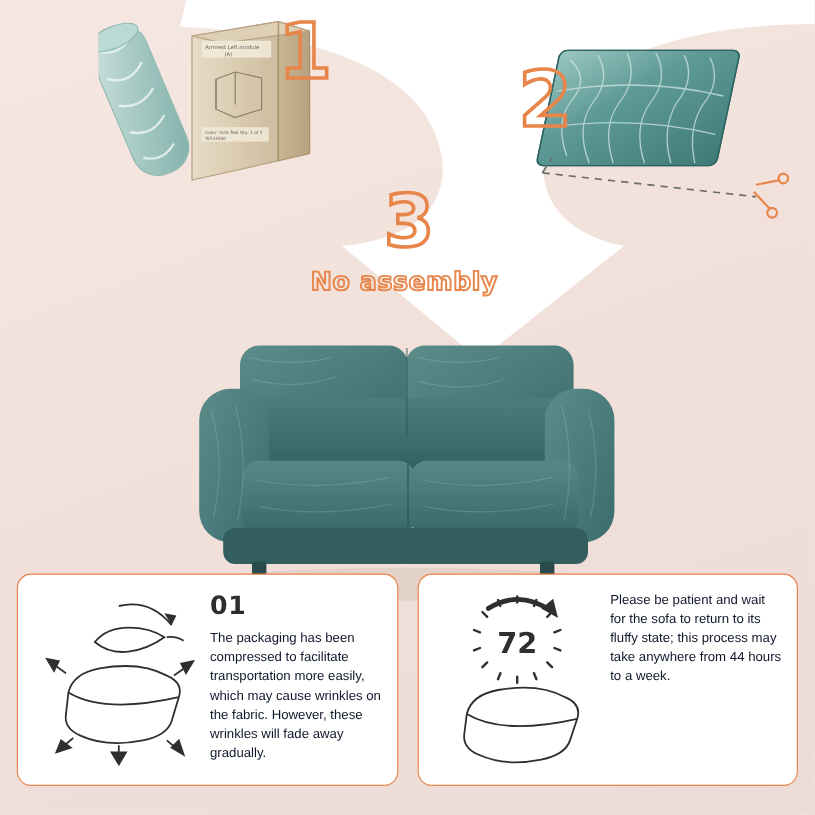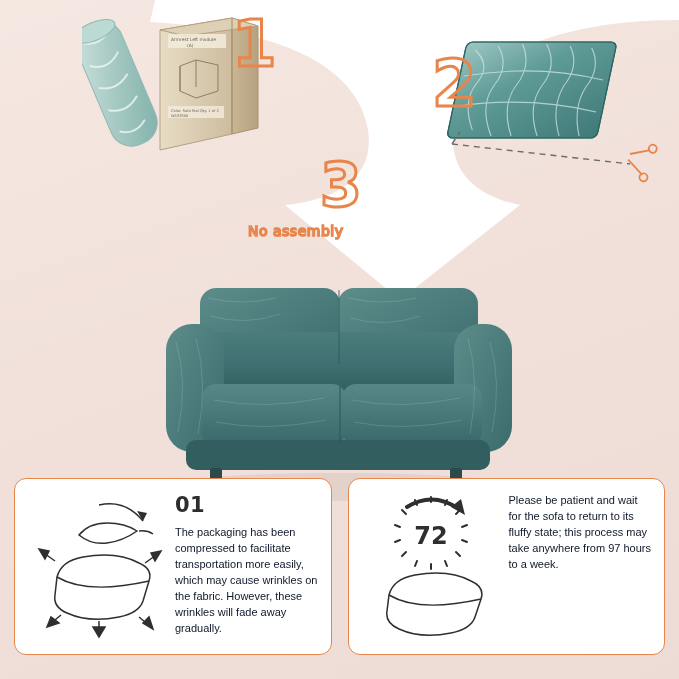--- a/index.html
+++ b/index.html
@@ -41,25 +41,25 @@
     font-size: 64px;
     line-height: 1;
     letter-spacing: 0;
   }
   .step-1 { left: 232px; top: 12px; }
   .step-2 { left: 432px; top: 52px; }
   .step-3 { left: 320px; top: 155px; font-size: 60px; }
 
   .no-assembly {
     position: absolute;
-    left: 248px;
+    left: 259px;
     top: 223px;
     font-family: "DejaVu Sans", sans-serif;
-    font-weight: 400;
-    font-size: 14px;
+    font-weight: 700;
+    font-size: 21px;
     color: transparent;
     -webkit-text-stroke: 1.6px #e8854a;
     letter-spacing: 0.5px;
   }
 
   
   .photo { position: absolute; }
 
   
   .box1 { left: 82px; top: 4px; width: 195px; height: 160px; }
@@ -342,18 +342,18 @@
             <text x="70" y="55" text-anchor="middle" font-family="DejaVu Sans, sans-serif" font-size="24" font-weight="bold" fill="#2f2f2f">72</text>
           </g>
 
           <g stroke="#2f2f2f" stroke-width="1.5" fill="#ffffff">
             <path d="M28 106 q4 -16 26 -20 q34 -6 56 6 q14 6 10 18 l-6 18 q-4 12 -24 16 q-30 6 -52 -4 q-14 -6 -12 -18 z"></path>
             <path d="M28 106 q30 18 92 4"></path>
           </g>
         </svg>
       </div>
       <div class="card-body">
-        <p class="card-text">Please be patient and wait for the sofa to return to its fluffy state; this process may take anywhere from 97 hours to a week.</p>
+        <p class="card-text">Please be patient and wait for the sofa to return to its fluffy state; this process may take anywhere from 44 hours to a week.</p>
       </div>
     </div>
 
   </div>
 </div>
 
 </body></html>

